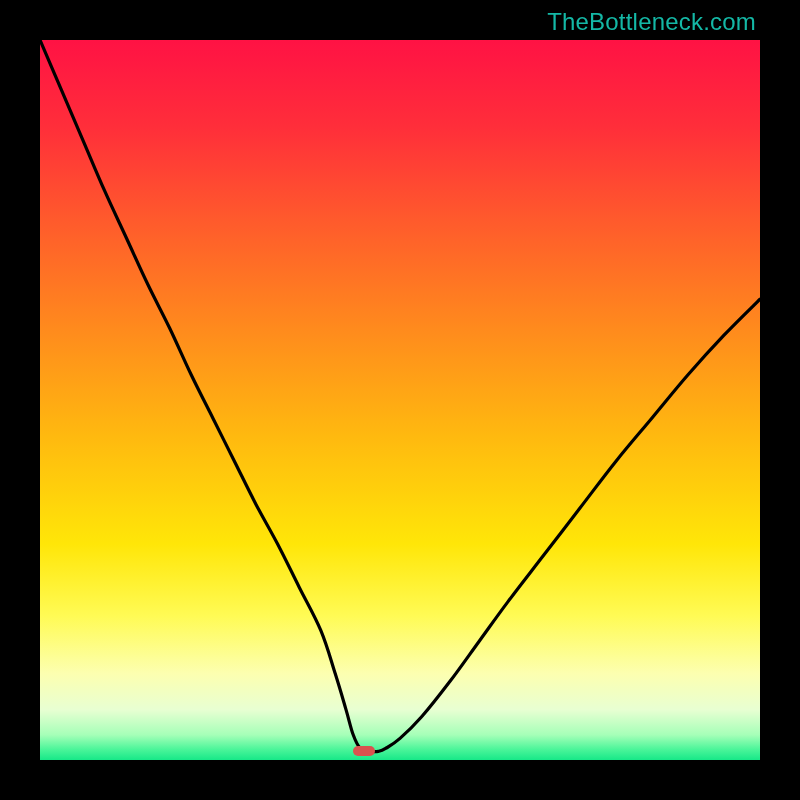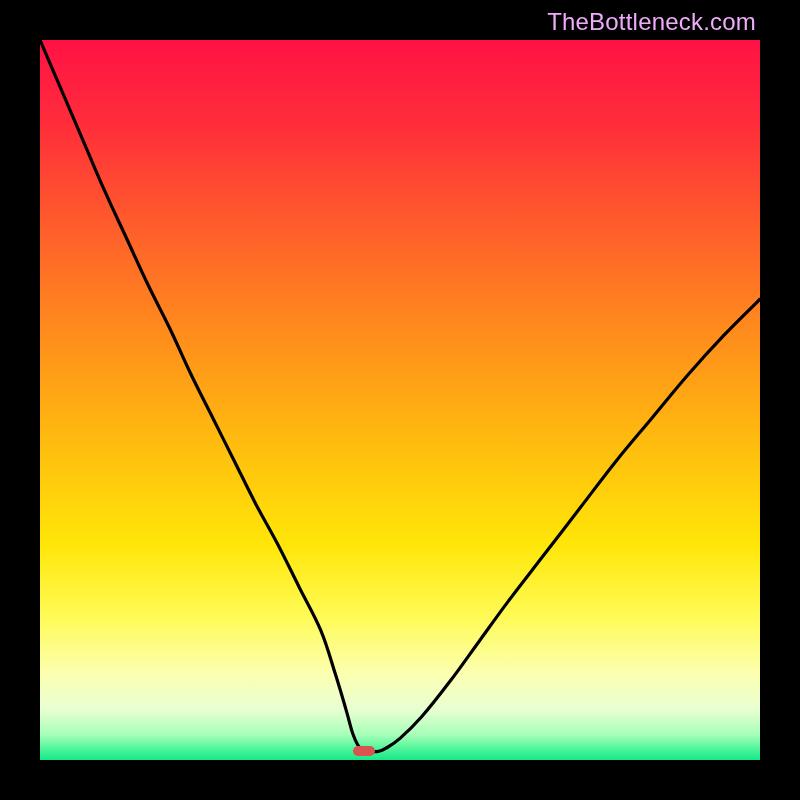--- a/index.html
+++ b/index.html
@@ -30,21 +30,21 @@
     inset: 0;
   }
   .svg-layer {
     position: absolute;
     inset: 0;
   }
   .watermark {
     position: absolute;
     top: 8px;
     right: 44px;
-    color: #f0abfc;
+    color: #14b8a6;
     font-size: 24px;
     font-weight: 500;
     letter-spacing: 0.2px;
     user-select: none;
   }
   .marker {
     position: absolute;
     width: 22px;
     height: 10px;
     border-radius: 5px;

